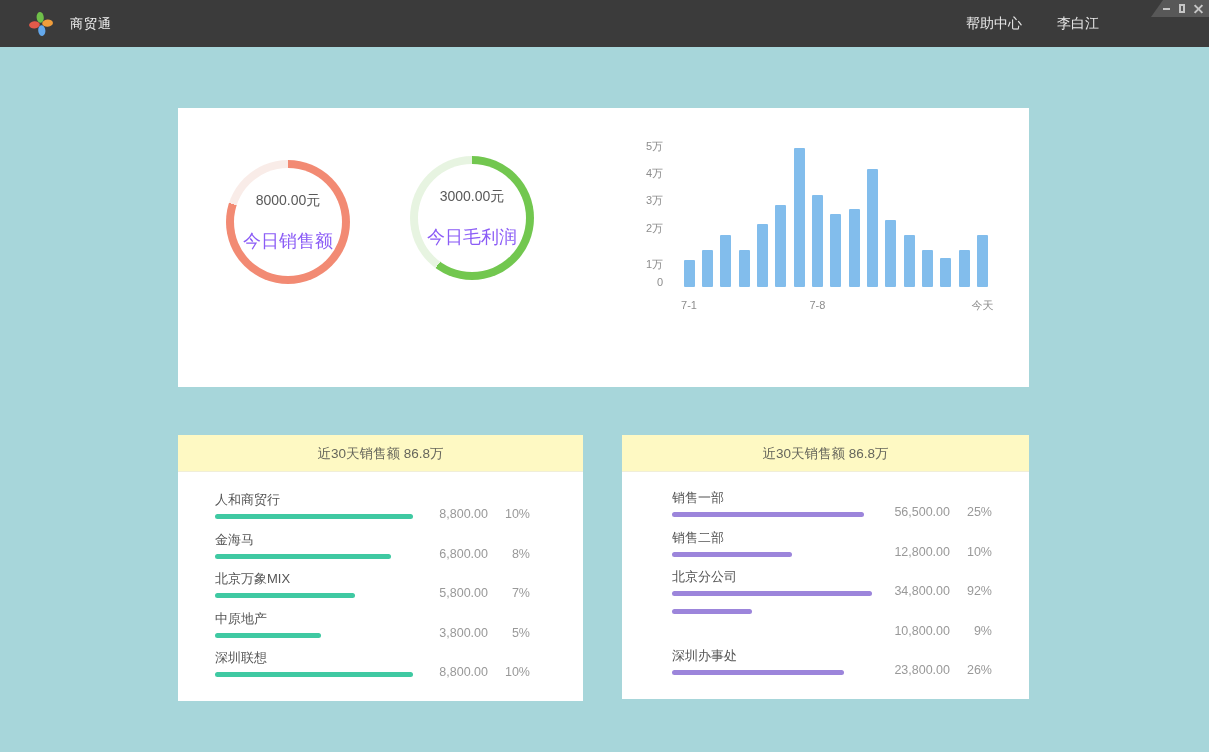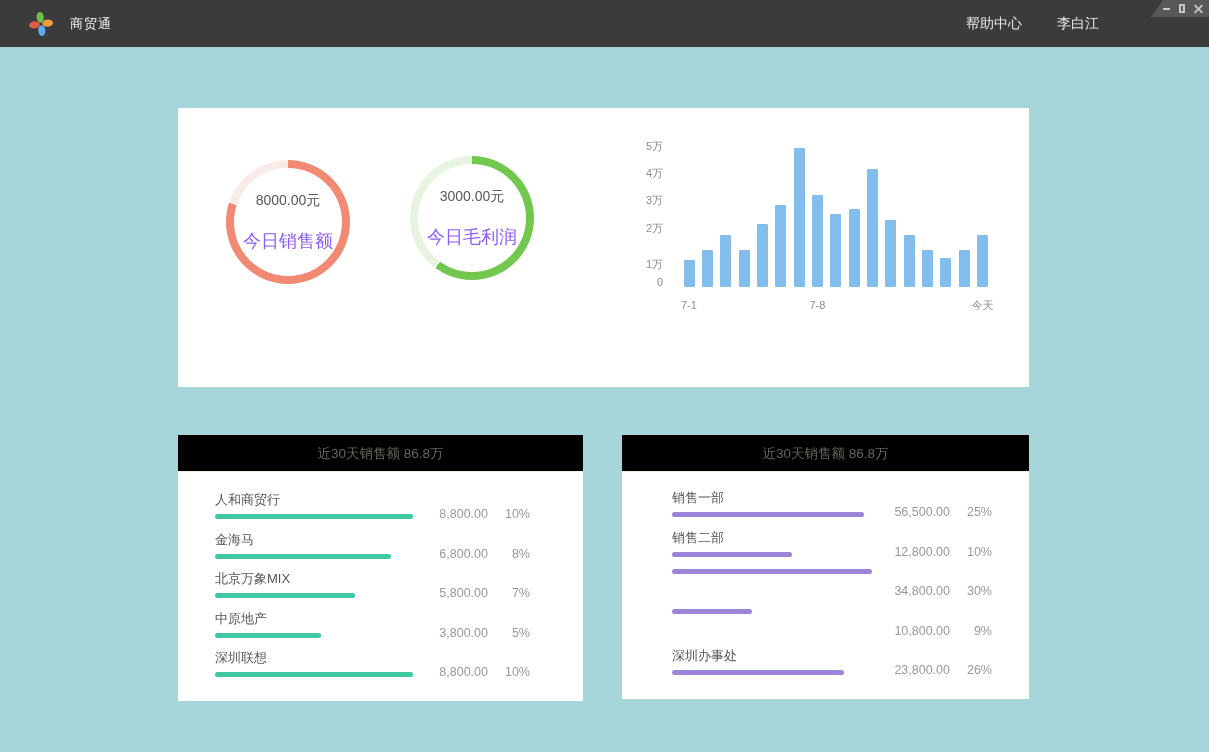--- a/index.html
+++ b/index.html
@@ -56,21 +56,21 @@
 
   
   .ytick { position:absolute; width:42px; text-align:right; font-size:11px; color:#8d8d8d; height:14px; line-height:14px; }
   .xtick { position:absolute; width:60px; text-align:center; font-size:11px; color:#8d8d8d; height:14px; line-height:14px; }
   .vbar { position:absolute; width:11px; border-radius:1px; }
   .chart-title { position:absolute; left:517px; top:328px; width:300px; text-align:center; font-size:13px; color:#666; }
 
   
   .rank-header {
     height:37px; line-height:37px; text-align:center;
-    background:#000000; border-bottom:1px solid #f0eed9;
+    background:#fef9c3; border-bottom:1px solid #f0eed9;
     font-size:13.5px; color:#66665c;
   }
   .rank-list { position:relative; }
   .card-bl .rank-list { padding:20px 53px 0 37px; }
   .card-br .rank-list { padding:18px 37px 0 50px; }
   .rank-row { position:relative; height:39.5px; }
   .rank-name { font-size:13px; color:#555; height:16px; line-height:16px; margin-bottom:6px; }
   .rank-bar { width:200px; height:5px; border-radius:3px; }
   .rank-fill { height:5px; border-radius:3px; }
   .rank-val {
@@ -227,26 +227,27 @@
         <div class="rank-name">销售二部</div>
         <div class="rank-bar">  
           <div class="rank-fill" style="width: 60%; background: rgb(156, 133, 219);"></div>
         </div>
         <div class="rank-val">  
           <span class="amt">12,800.00</span>  
           <span class="pct">10%</span>
         </div>
       </div>
       <div class="rank-row">
+        <div class="rank-name">北京分公司</div>
         <div class="rank-bar">  
           <div class="rank-fill" style="width: 100%; background: rgb(156, 133, 219);"></div>
         </div>
         <div class="rank-val">  
           <span class="amt">34,800.00</span>  
-          <span class="pct">30%</span>
+          <span class="pct">92%</span>
         </div>
       </div>
       <div class="rank-row">
         <div class="rank-bar">  
           <div class="rank-fill" style="width: 40%; background: rgb(156, 133, 219);"></div>
         </div>
         <div class="rank-val">  
           <span class="amt">10,800.00</span>  
           <span class="pct">9%</span>
         </div>

